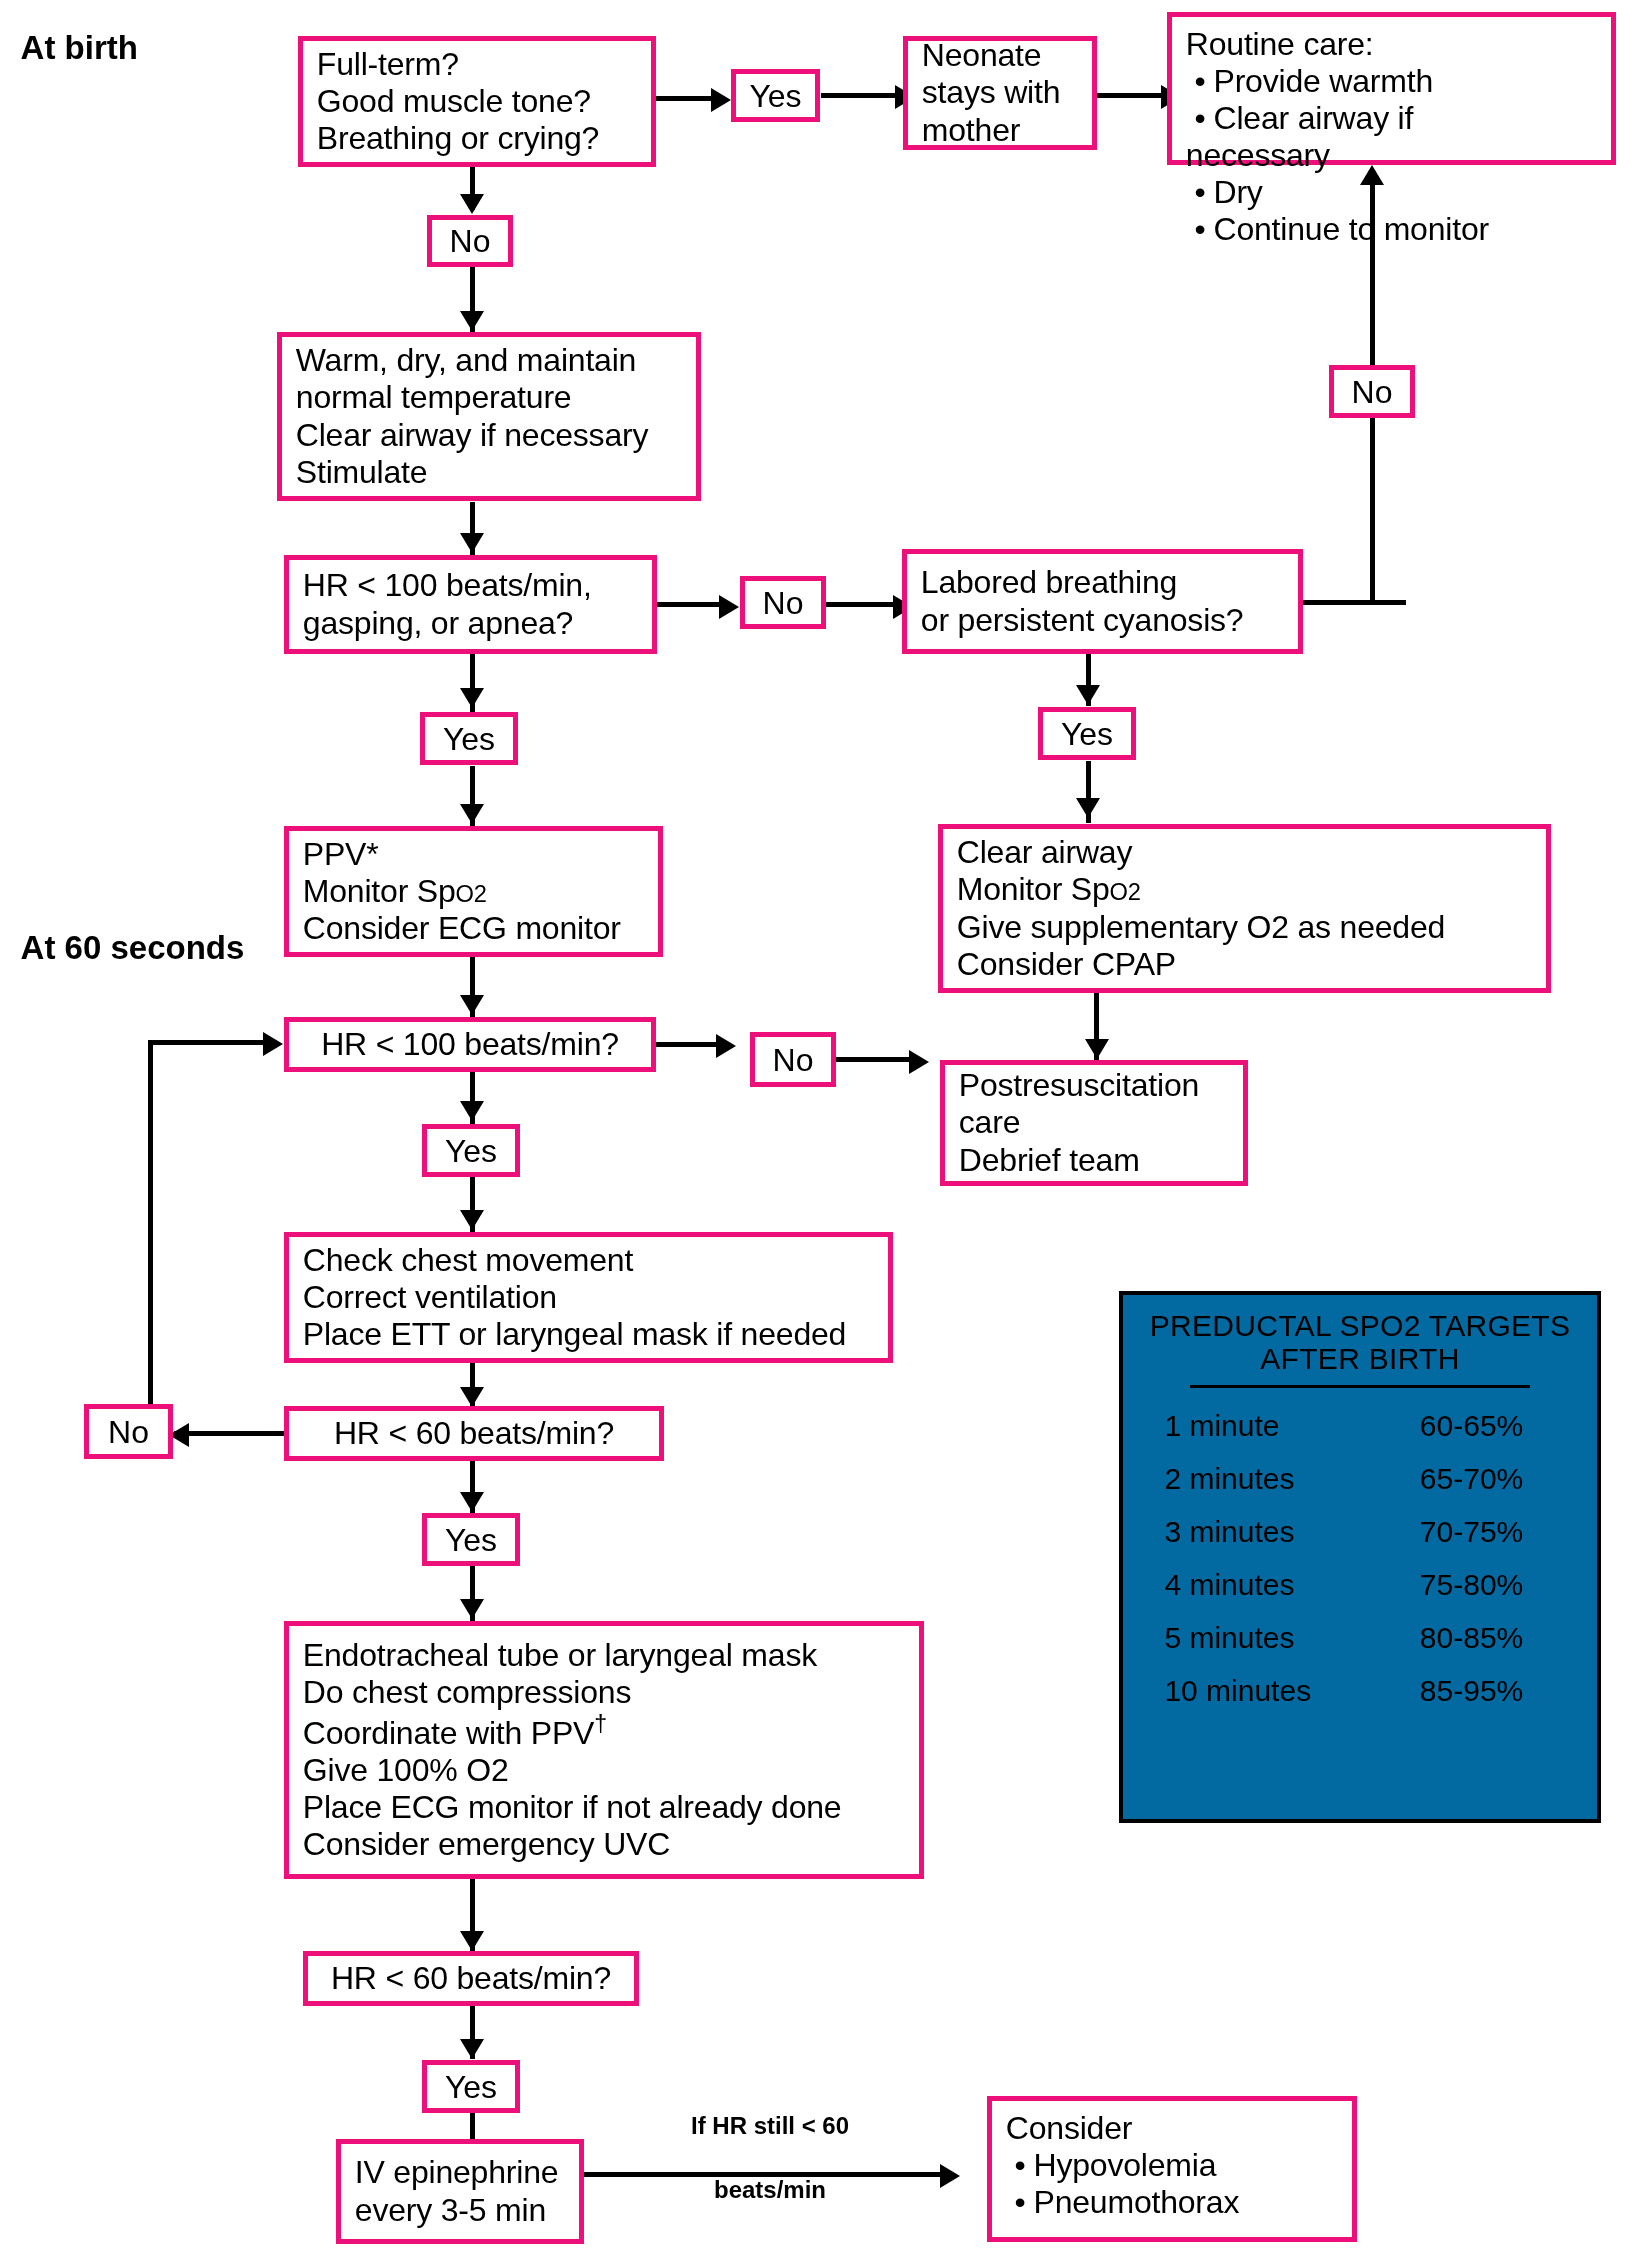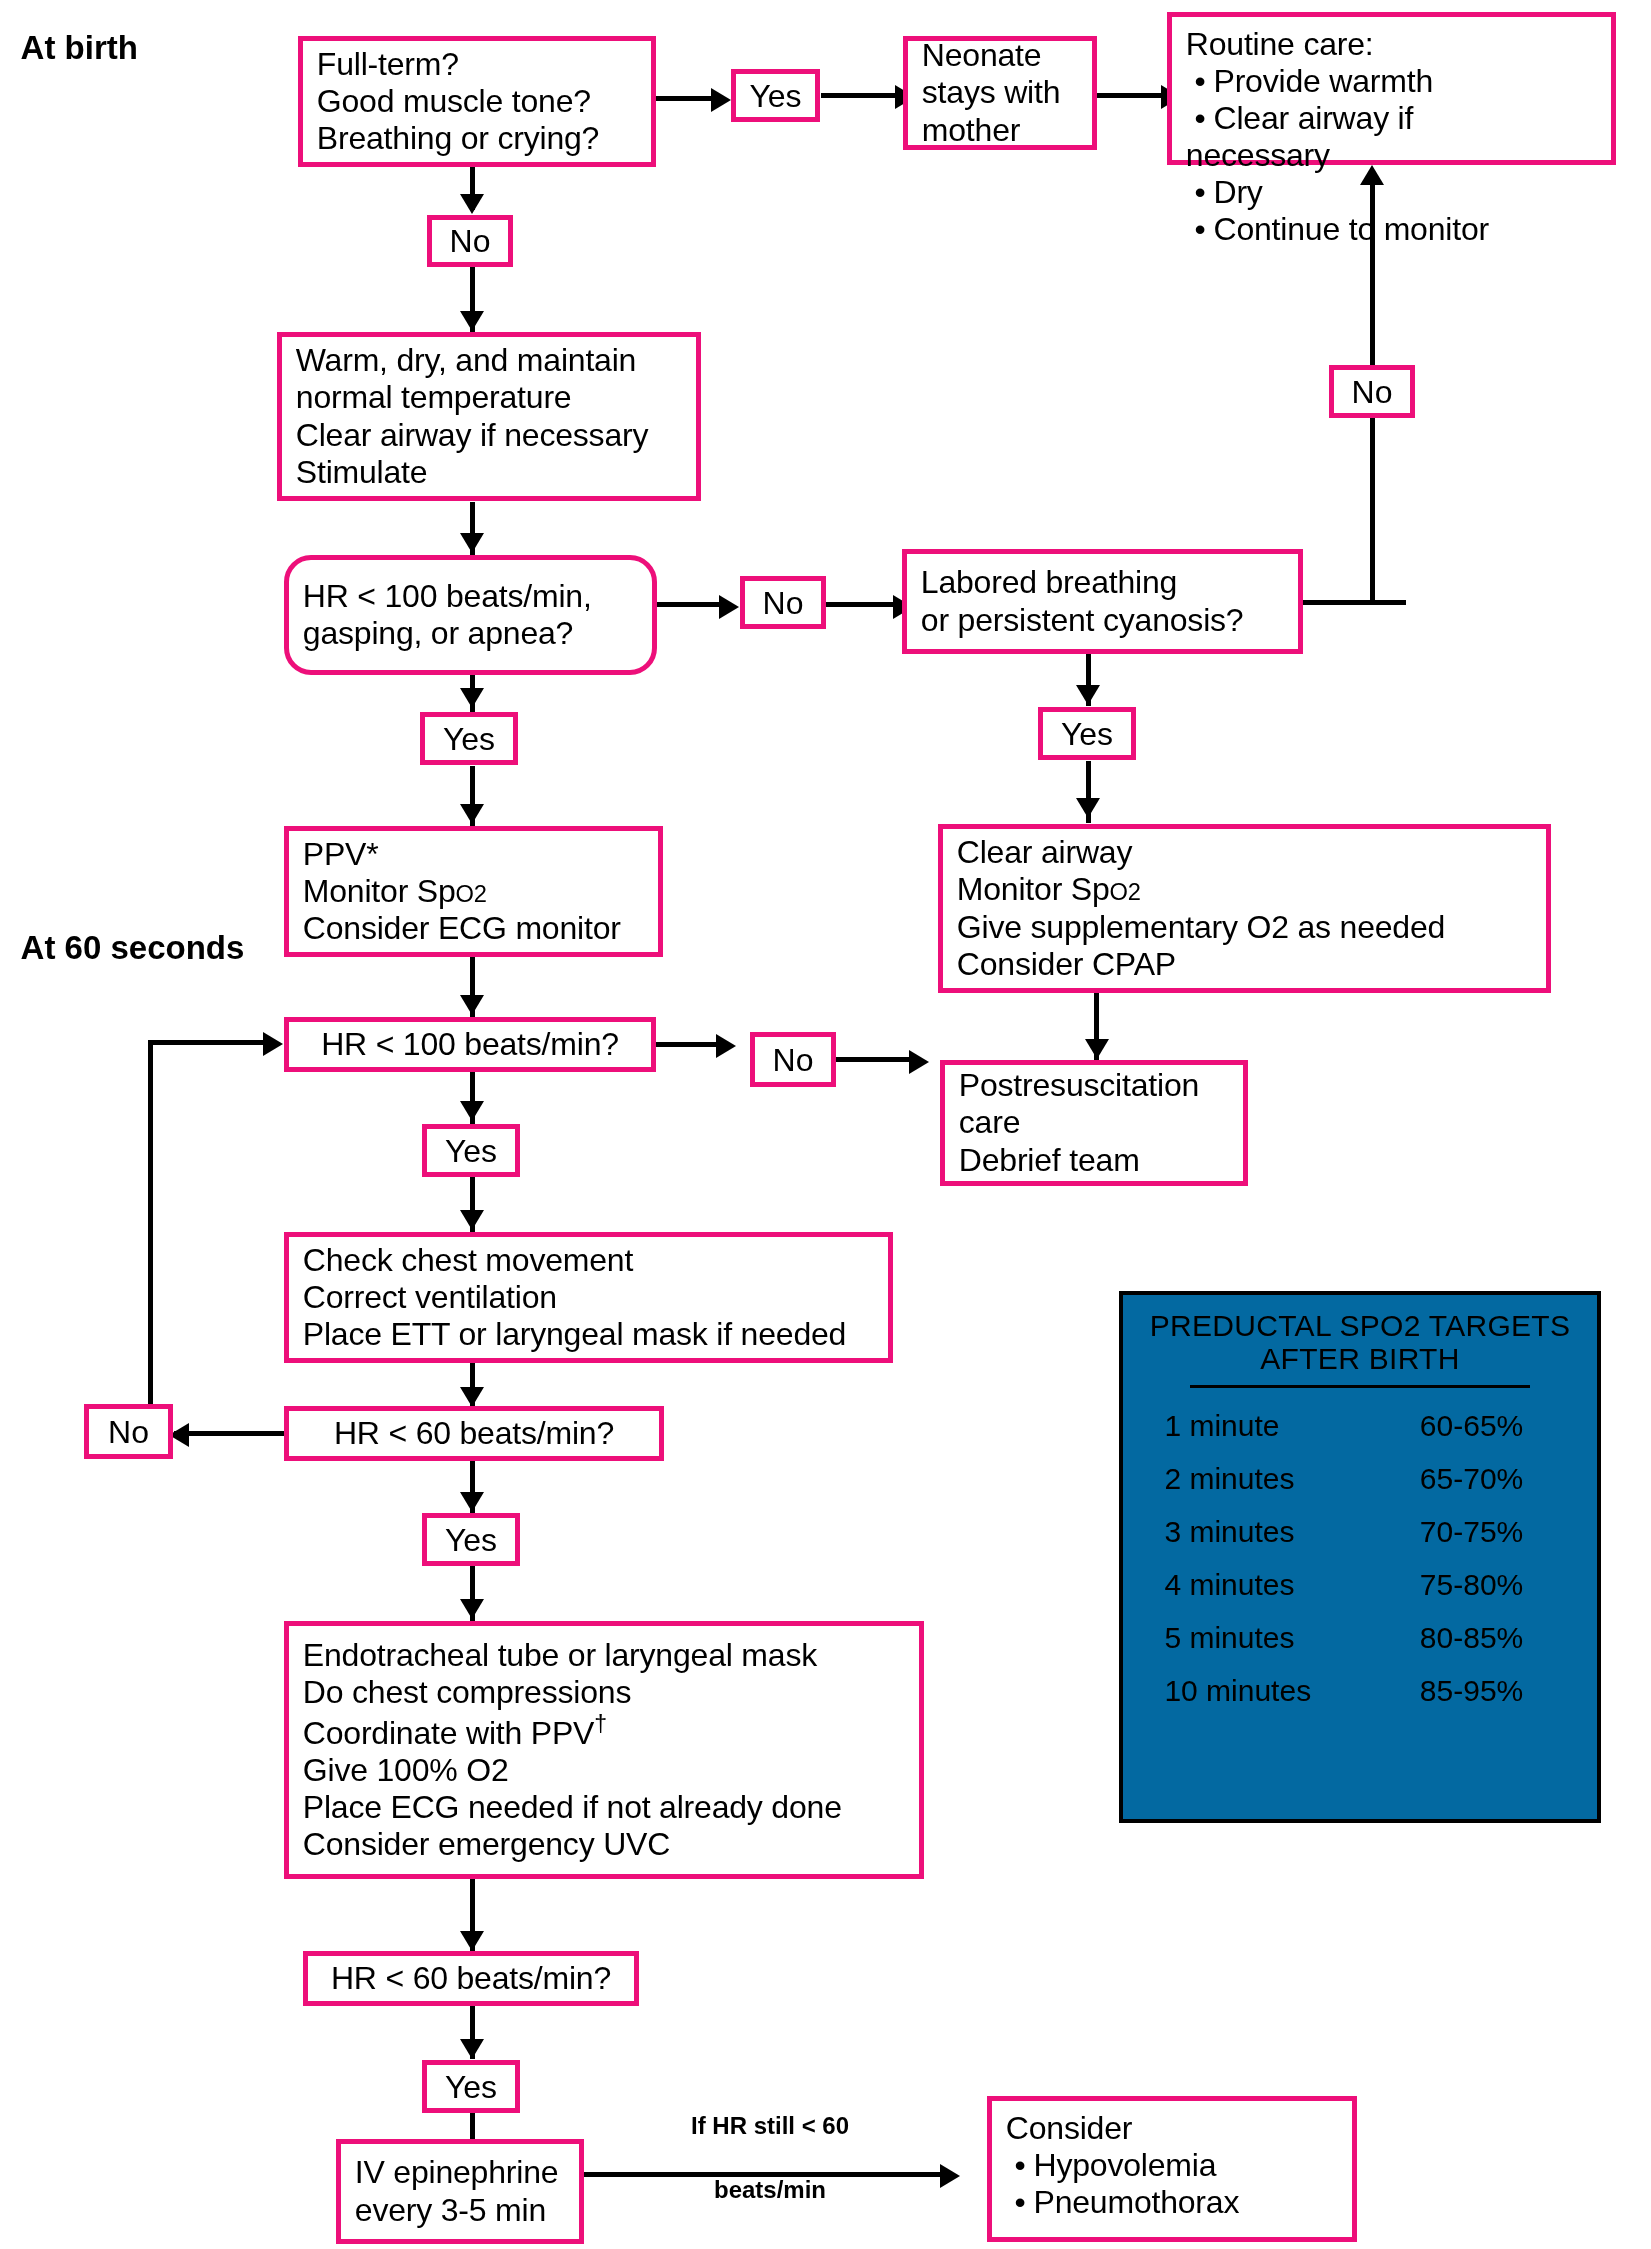--- a/index.html
+++ b/index.html
@@ -183,21 +183,21 @@
   <div class="pbox" style="left:277px;top:332px;width:424px;height:169px;">
     <span class="ln">Warm, dry, and maintain</span>
     <span class="ln">normal temperature</span>
     <span class="ln">Clear airway if necessary</span>
     <span class="ln">Stimulate</span>
   </div>
 
   <div class="vline" style="left:470px;top:502px;height:55px;"></div>
   <div class="arrow down" style="left:460px;top:533px;"></div>
 
-  <div class="pbox" style="left:284px;top:555px;width:373px;height:120px;border-radius:27px;">
+  <div class="pbox" style="left:284px;top:555px;width:373px;height:99px;">
     <span class="ln">HR &lt; 100 beats/min,</span>
     <span class="ln">gasping, or apnea?</span>
   </div>
 
   <div class="hline" style="left:657px;top:602px;width:65px;"></div>
   <div class="arrow right" style="left:719px;top:595px;"></div>
 
   <div class="ynbox" style="left:740px;top:576px;width:86px;height:53px;">
     <span>No</span>
   </div>
@@ -321,21 +321,21 @@
   </div>
 
   <div class="vline" style="left:470px;top:1566px;height:57px;"></div>
   <div class="arrow down" style="left:460px;top:1599px;"></div>
 
   <div class="pbox" style="left:284px;top:1621px;width:640px;height:258px;">
     <span class="ln">Endotracheal tube or laryngeal mask</span>
     <span class="ln">Do chest compressions</span>
     <span class="ln"><span>Coordinate with PPV</span><span class="sup">†</span></span>
     <span class="ln">Give 100% O2</span>
-    <span class="ln">Place ECG needed if not already done</span>
+    <span class="ln">Place ECG monitor if not already done</span>
     <span class="ln">Consider emergency UVC</span>
   </div>
 
   <div class="vline" style="left:470px;top:1879px;height:72px;"></div>
   <div class="arrow down" style="left:460px;top:1931px;"></div>
 
   <div class="pbox ctr" style="left:303px;top:1951px;width:336px;height:55px;">
     <span class="ln">HR &lt; 60 beats/min?</span>
   </div>
 

